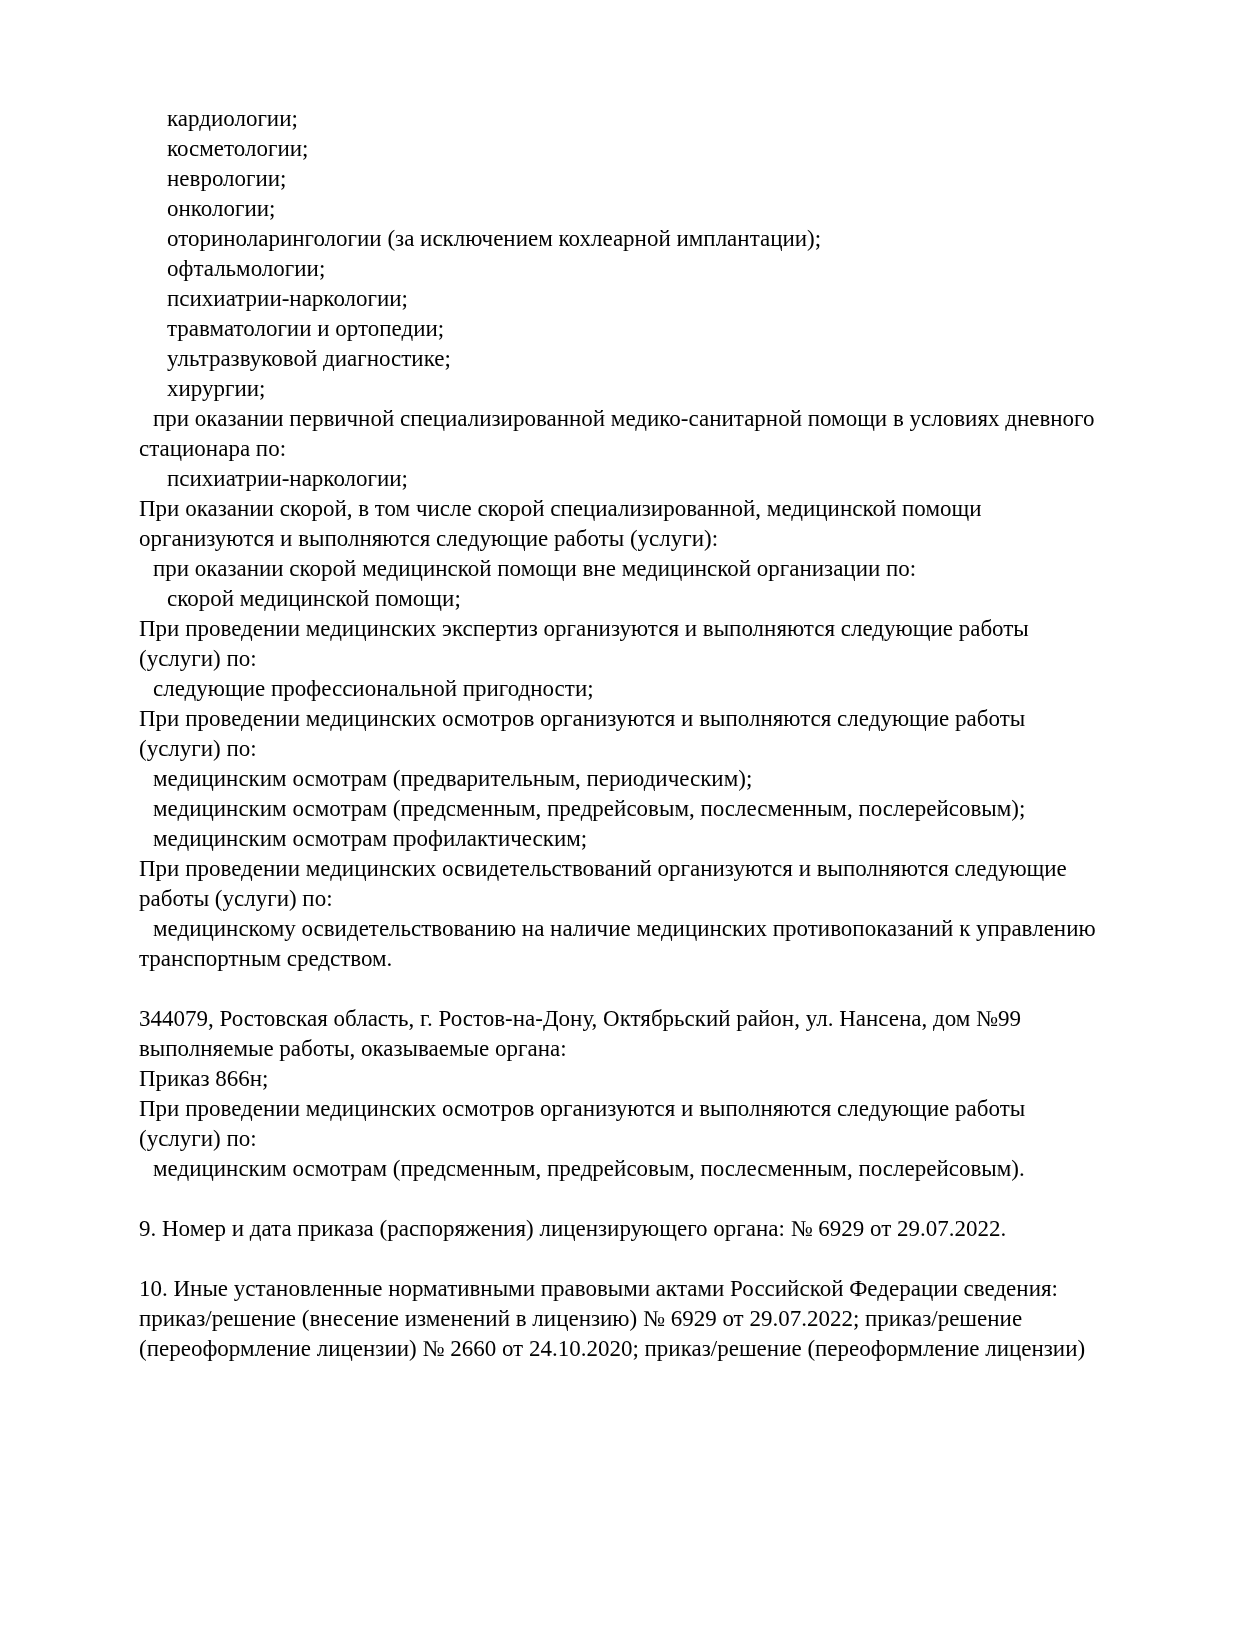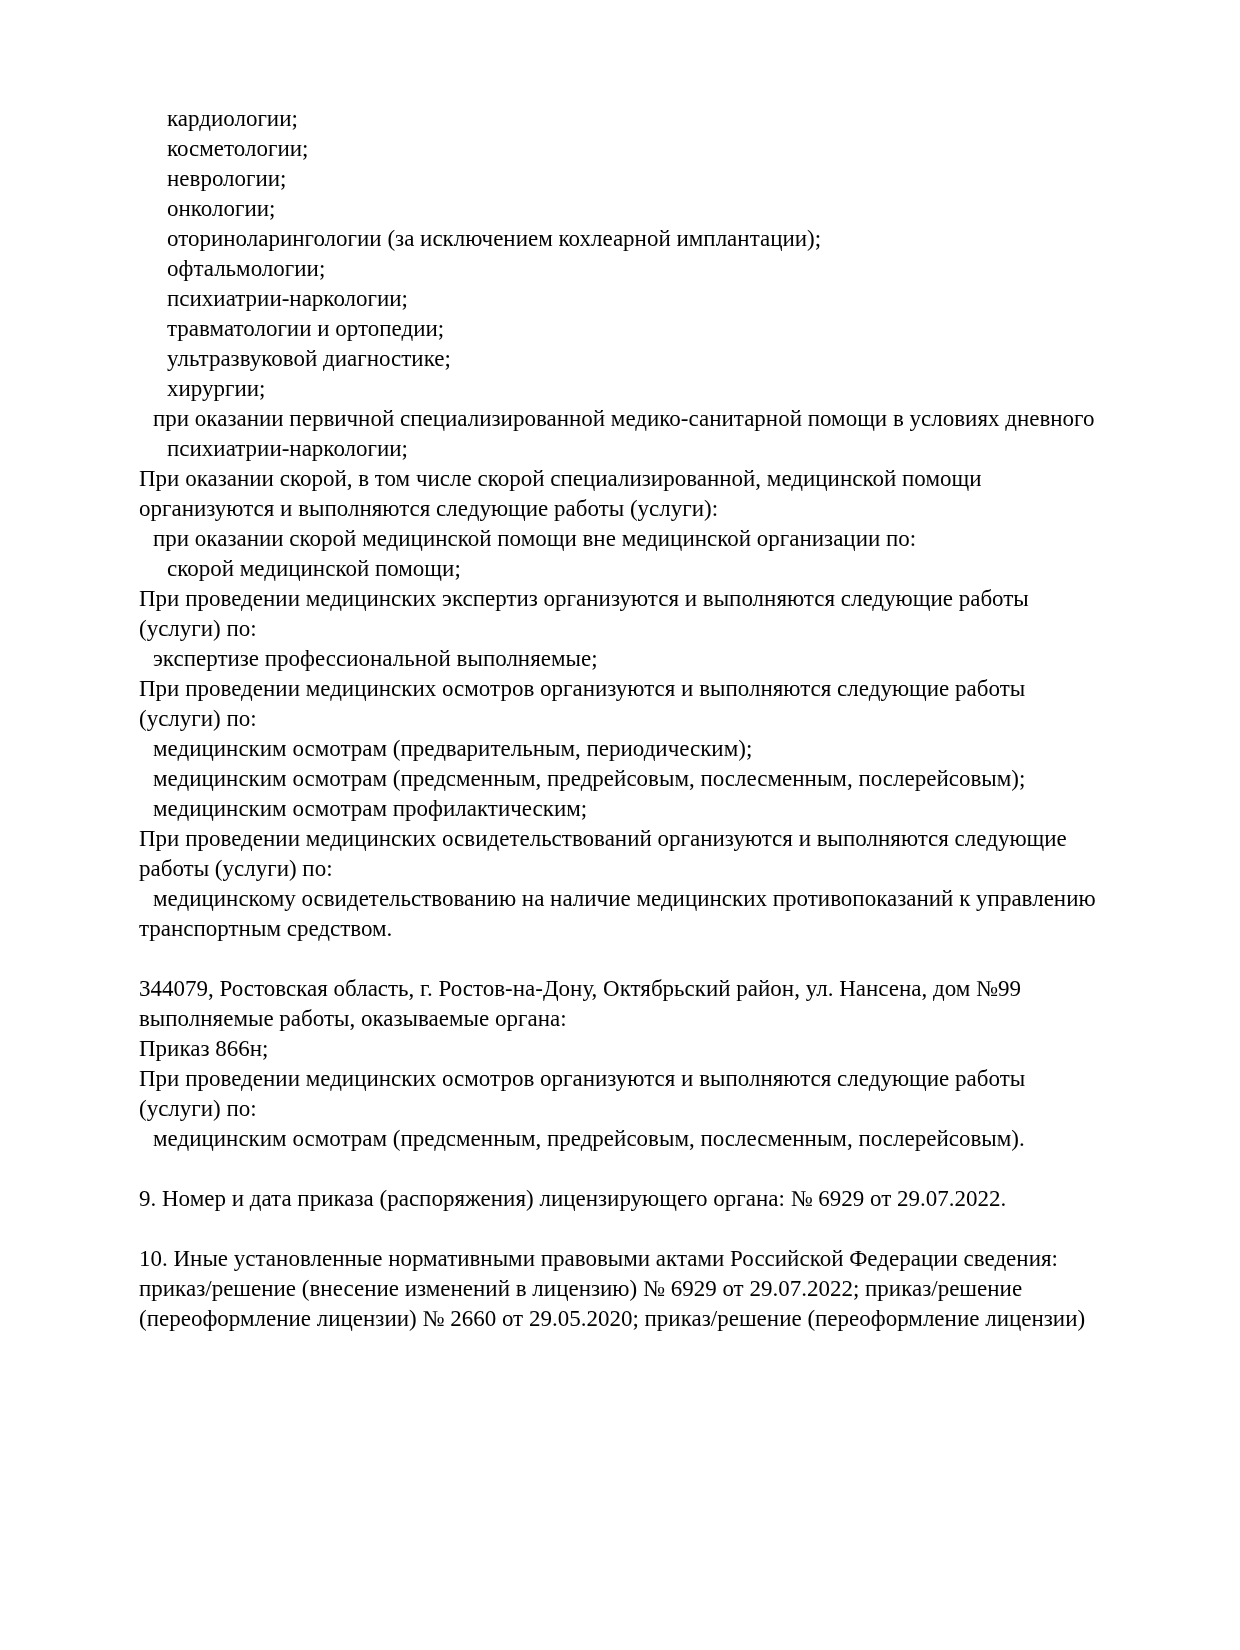--- a/index.html
+++ b/index.html
@@ -45,28 +45,29 @@
       <div class="line indent-2">косметологии;</div>
       <div class="line indent-2">неврологии;</div>
       <div class="line indent-2">онкологии;</div>
       <div class="line indent-2">оториноларингологии (за исключением кохлеарной имплантации);</div>
       <div class="line indent-2">офтальмологии;</div>
       <div class="line indent-2">психиатрии-наркологии;</div>
       <div class="line indent-2">травматологии и ортопедии;</div>
       <div class="line indent-2">ультразвуковой диагностике;</div>
       <div class="line indent-2">хирургии;</div>
       <div class="line indent-1">при оказании первичной специализированной медико-санитарной помощи в условиях дневного</div>
+      <div class="line indent-0">стационара по:</div>
       <div class="line indent-2">психиатрии-наркологии;</div>
       <div class="line indent-0">При оказании скорой, в том числе скорой специализированной, медицинской помощи</div>
       <div class="line indent-0">организуются и выполняются следующие работы (услуги):</div>
       <div class="line indent-1">при оказании скорой медицинской помощи вне медицинской организации по:</div>
       <div class="line indent-2">скорой медицинской помощи;</div>
       <div class="line indent-0">При проведении медицинских экспертиз организуются и выполняются следующие работы</div>
       <div class="line indent-0">(услуги) по:</div>
-      <div class="line indent-1">экспертизе профессиональной выполняемые;</div>
+      <div class="line indent-1">следующие профессиональной пригодности;</div>
       <div class="line indent-0">При проведении медицинских осмотров организуются и выполняются следующие работы</div>
       <div class="line indent-0">(услуги) по:</div>
       <div class="line indent-1">медицинским осмотрам (предварительным, периодическим);</div>
       <div class="line indent-1">медицинским осмотрам (предсменным, предрейсовым, послесменным, послерейсовым);</div>
       <div class="line indent-1">медицинским осмотрам профилактическим;</div>
       <div class="line indent-0">При проведении медицинских освидетельствований организуются и выполняются следующие</div>
       <div class="line indent-0">работы (услуги) по:</div>
       <div class="line indent-1">медицинскому освидетельствованию на наличие медицинских противопоказаний к управлению</div>
       <div class="line indent-0">транспортным средством.</div>
       <div class="line indent-0"></div>
@@ -74,15 +75,15 @@
       <div class="line indent-0">выполняемые работы, оказываемые органа:</div>
       <div class="line indent-0">Приказ 866н;</div>
       <div class="line indent-0">При проведении медицинских осмотров организуются и выполняются следующие работы</div>
       <div class="line indent-0">(услуги) по:</div>
       <div class="line indent-1">медицинским осмотрам (предсменным, предрейсовым, послесменным, послерейсовым).</div>
       <div class="line indent-0"></div>
       <div class="line indent-0">9. Номер и дата приказа (распоряжения) лицензирующего органа: № 6929 от 29.07.2022.</div>
       <div class="line indent-0"></div>
       <div class="line indent-0">10. Иные установленные нормативными правовыми актами Российской Федерации сведения:</div>
       <div class="line indent-0">приказ/решение (внесение изменений в лицензию) № 6929 от 29.07.2022; приказ/решение</div>
-      <div class="line indent-0">(переоформление лицензии) № 2660 от 29.05.2020; приказ/решение (переоформление лицензии)</div>
+      <div class="line indent-0">(переоформление лицензии) № 2660 от 24.10.2020; приказ/решение (переоформление лицензии)</div>
     </div>
 </div>
 
 </body></html>

